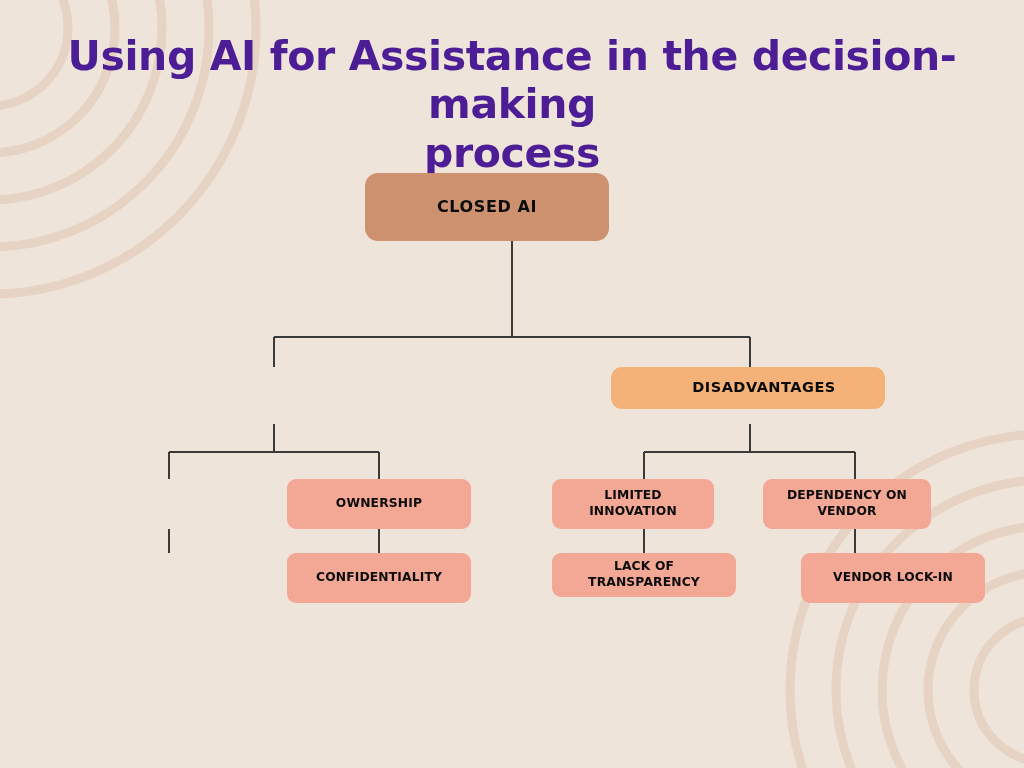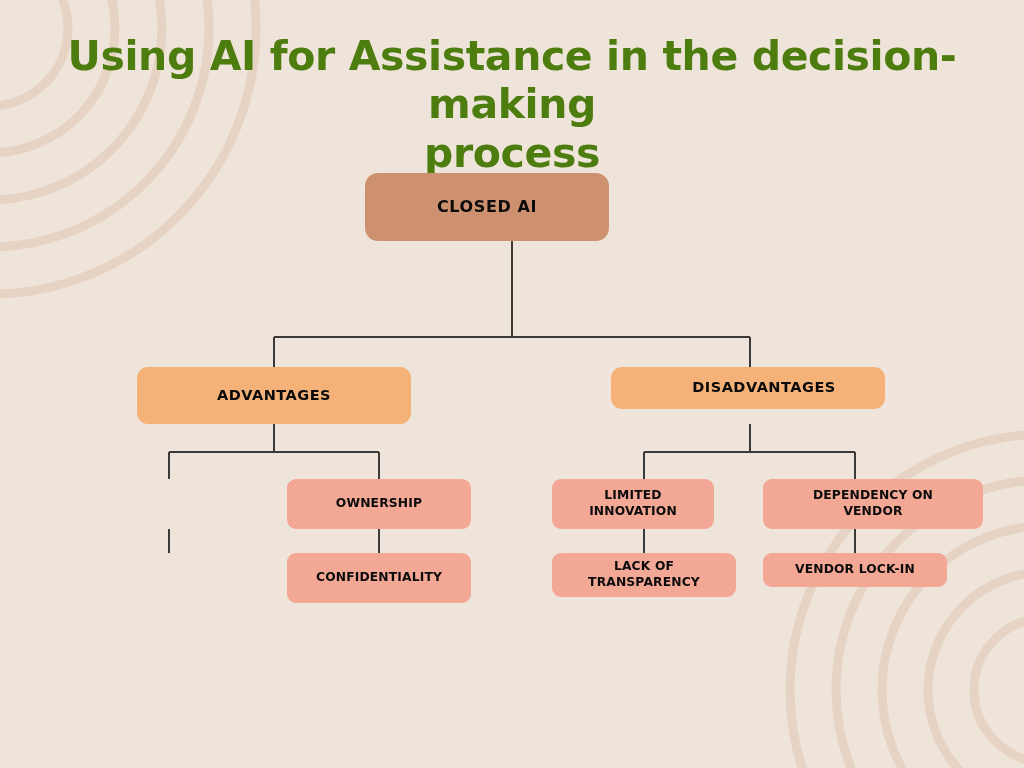--- a/index.html
+++ b/index.html
@@ -37,21 +37,21 @@
   #title {
     position: absolute;
     left: 42px;
     top: 32px;
     width: 940px;
     text-align: center;
     font-size: 41px;
     font-weight: bold;
     line-height: 1.18;
     letter-spacing: -0.4px;
-    color: #4d7c0f;
+    color: #4c1d95;
     font-family: "DejaVu Sans", sans-serif;
     white-space: pre-line;
   }
 
   
   #connectors {
     position: absolute;
     left: 0; top: 0;
     width: 1024px;
     height: 768px;
@@ -146,34 +146,33 @@
 
       <path d="M169,529 L169,553"></path>
       <path d="M379,529 L379,553"></path>
       <path d="M644,529 L644,553"></path>
       <path d="M855,529 L855,553"></path>
     </g>
   </svg>
 
   <div class="node root" style="left:365px; top:173px; width:244px; height:68px;">CLOSED AI</div>
 
-  <div class="node branch" style="left:137px; top:367px; width:274px; height:57px;">ADVANTAGES</div>
 
   <div class="node branch" style="left:611px; top:367px; width:274px; height:42px;padding-left:32px;">DISADVANTAGES</div>
 
 
 
   <div class="node leaf" style="left:287px; top:479px; width:184px; height:50px;">OWNERSHIP</div>
 
   <div class="node leaf" style="left:287px; top:553px; width:184px; height:50px;">CONFIDENTIALITY</div>
 
   <div class="node leaf" style="left:552px; top:479px; width:162px; height:50px;">LIMITED
 INNOVATION</div>
 
   <div class="node leaf" style="left:552px; top:553px; width:184px; height:44px;">LACK OF
 TRANSPARENCY</div>
 
-  <div class="node leaf" style="left:763px; top:479px; width:220px; height:50px;">DEPENDENCY ON
+  <div class="node leaf" style="left:763px; top:479px; width:168px; height:50px;">DEPENDENCY ON
 VENDOR</div>
 
-  <div class="node leaf" style="left:763px; top:553px; width:184px; height:34px;">VENDOR LOCK-IN</div>
+  <div class="node leaf" style="left:801px; top:553px; width:184px; height:50px;">VENDOR LOCK-IN</div>
 
 </div>
 
 </body></html>

